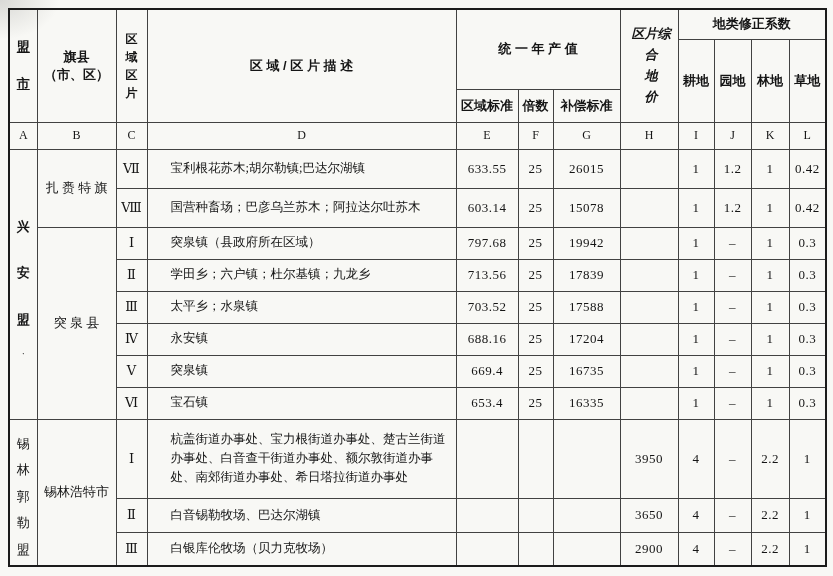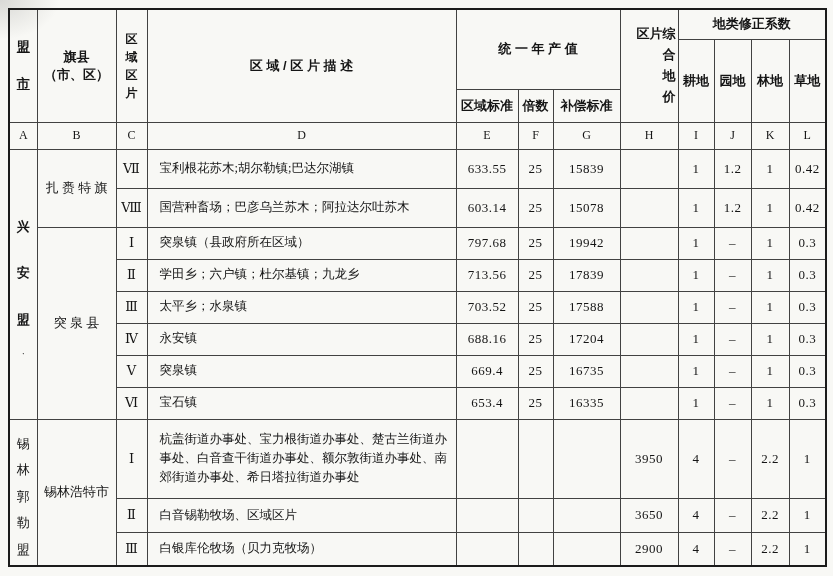--- a/index.html
+++ b/index.html
@@ -23,38 +23,38 @@
     table-layout: fixed;
     border: 2px solid #1b1b1b;
   }
   td { border: 1px solid #424242; text-align: center; vertical-align: middle;
        font-size: 13px; padding: 1px 2px; overflow: hidden; }
   td.hd {
     font-family: "Liberation Sans", "DejaVu Sans", sans-serif;
     font-weight: 700; font-size: 13px;
   }
   td.letter { font-size: 12px; }
-  td.desc { text-align: left; padding: 2px 5px 2px 12px; font-size: 12.5px; line-height: 1.55; }
+  td.desc { text-align: left; padding: 2px 5px 2px 23px; font-size: 12.5px; line-height: 1.55; }
   td.num  { font-size: 13px; letter-spacing: 0.5px; }
   .vstack { width: 1.1em; word-break: break-all; text-align: center; margin: 0 auto; }
   .lh-menshi   { line-height: 2.8; text-decoration: underline; }
   .lh-quyu     { line-height: 1.5; font-size: 12px; }
   .lh-league1  { line-height: 3.55; font-weight: 700; font-family: "Liberation Serif","DejaVu Serif",serif; }
   .lh-league2  { line-height: 2.05; font-weight: 400; font-family: "Liberation Serif","DejaVu Serif",serif; margin-top: 10px; }
   .county { font-size: 13px; font-weight: 400; font-family: "Liberation Serif","DejaVu Serif",serif; }
   .h-g1  { height: 30px; }
   .h-g2  { height: 50px; }
   .h-sub { height: 33px; }
   .h-let { height: 27px; }
   .h-r39 { height: 39px; }
   .h-r32 { height: 32px; }
   .h-tall{ height: 79px; }
   .h-r34 { height: 34px; }
   .h-r33 { height: 33px; }
-  .price-head { text-align: right; padding-left: 6px; line-height: 1.6; }
+  .price-head { text-align: center; padding-left: 6px; line-height: 1.6; font-style: italic; }
   .dot-mark { font-size: 11px; line-height: 1.9; color: #3c3c3c; }
 </style>
 </head>
 <body>
 
 <table class="land-table">
   <colgroup>
     <col style="width:28px">
       <col style="width:79px">
       <col style="width:31px">
@@ -121,21 +121,21 @@
   <tr class="h-r39">
     <td rowspan="8">
       <div class="vstack lh-league1">兴安盟</div>
       <div class="dot-mark">·</div>
     </td>
     <td rowspan="2" class="county">扎 赉 特 旗</td>
     <td>Ⅶ</td>
     <td class="desc">宝利根花苏木;胡尔勒镇;巴达尔湖镇</td>
     <td class="num">633.55</td>
     <td class="num">25</td>
-    <td class="num">15839</td>
+    <td class="num">26015</td>
     <td class="num"></td>
     <td class="num">1</td>
     <td class="num">1.2</td>
     <td class="num">1</td>
     <td class="num">0.42</td>
   </tr>
 
   <tr class="h-r39">
     <td>Ⅷ</td>
     <td class="desc">国营种畜场；巴彦乌兰苏木；阿拉达尔吐苏木</td>
@@ -240,21 +240,21 @@
     <td class="num"></td>
     <td class="num">3950</td>
     <td class="num">4</td>
     <td class="num">–</td>
     <td class="num">2.2</td>
     <td class="num">1</td>
   </tr>
 
   <tr class="h-r34">
     <td>Ⅱ</td>
-    <td class="desc">白音锡勒牧场、区域区片</td>
+    <td class="desc">白音锡勒牧场、巴达尔湖镇</td>
     <td class="num"></td>
     <td class="num"></td>
     <td class="num"></td>
     <td class="num">3650</td>
     <td class="num">4</td>
     <td class="num">–</td>
     <td class="num">2.2</td>
     <td class="num">1</td>
   </tr>
 

